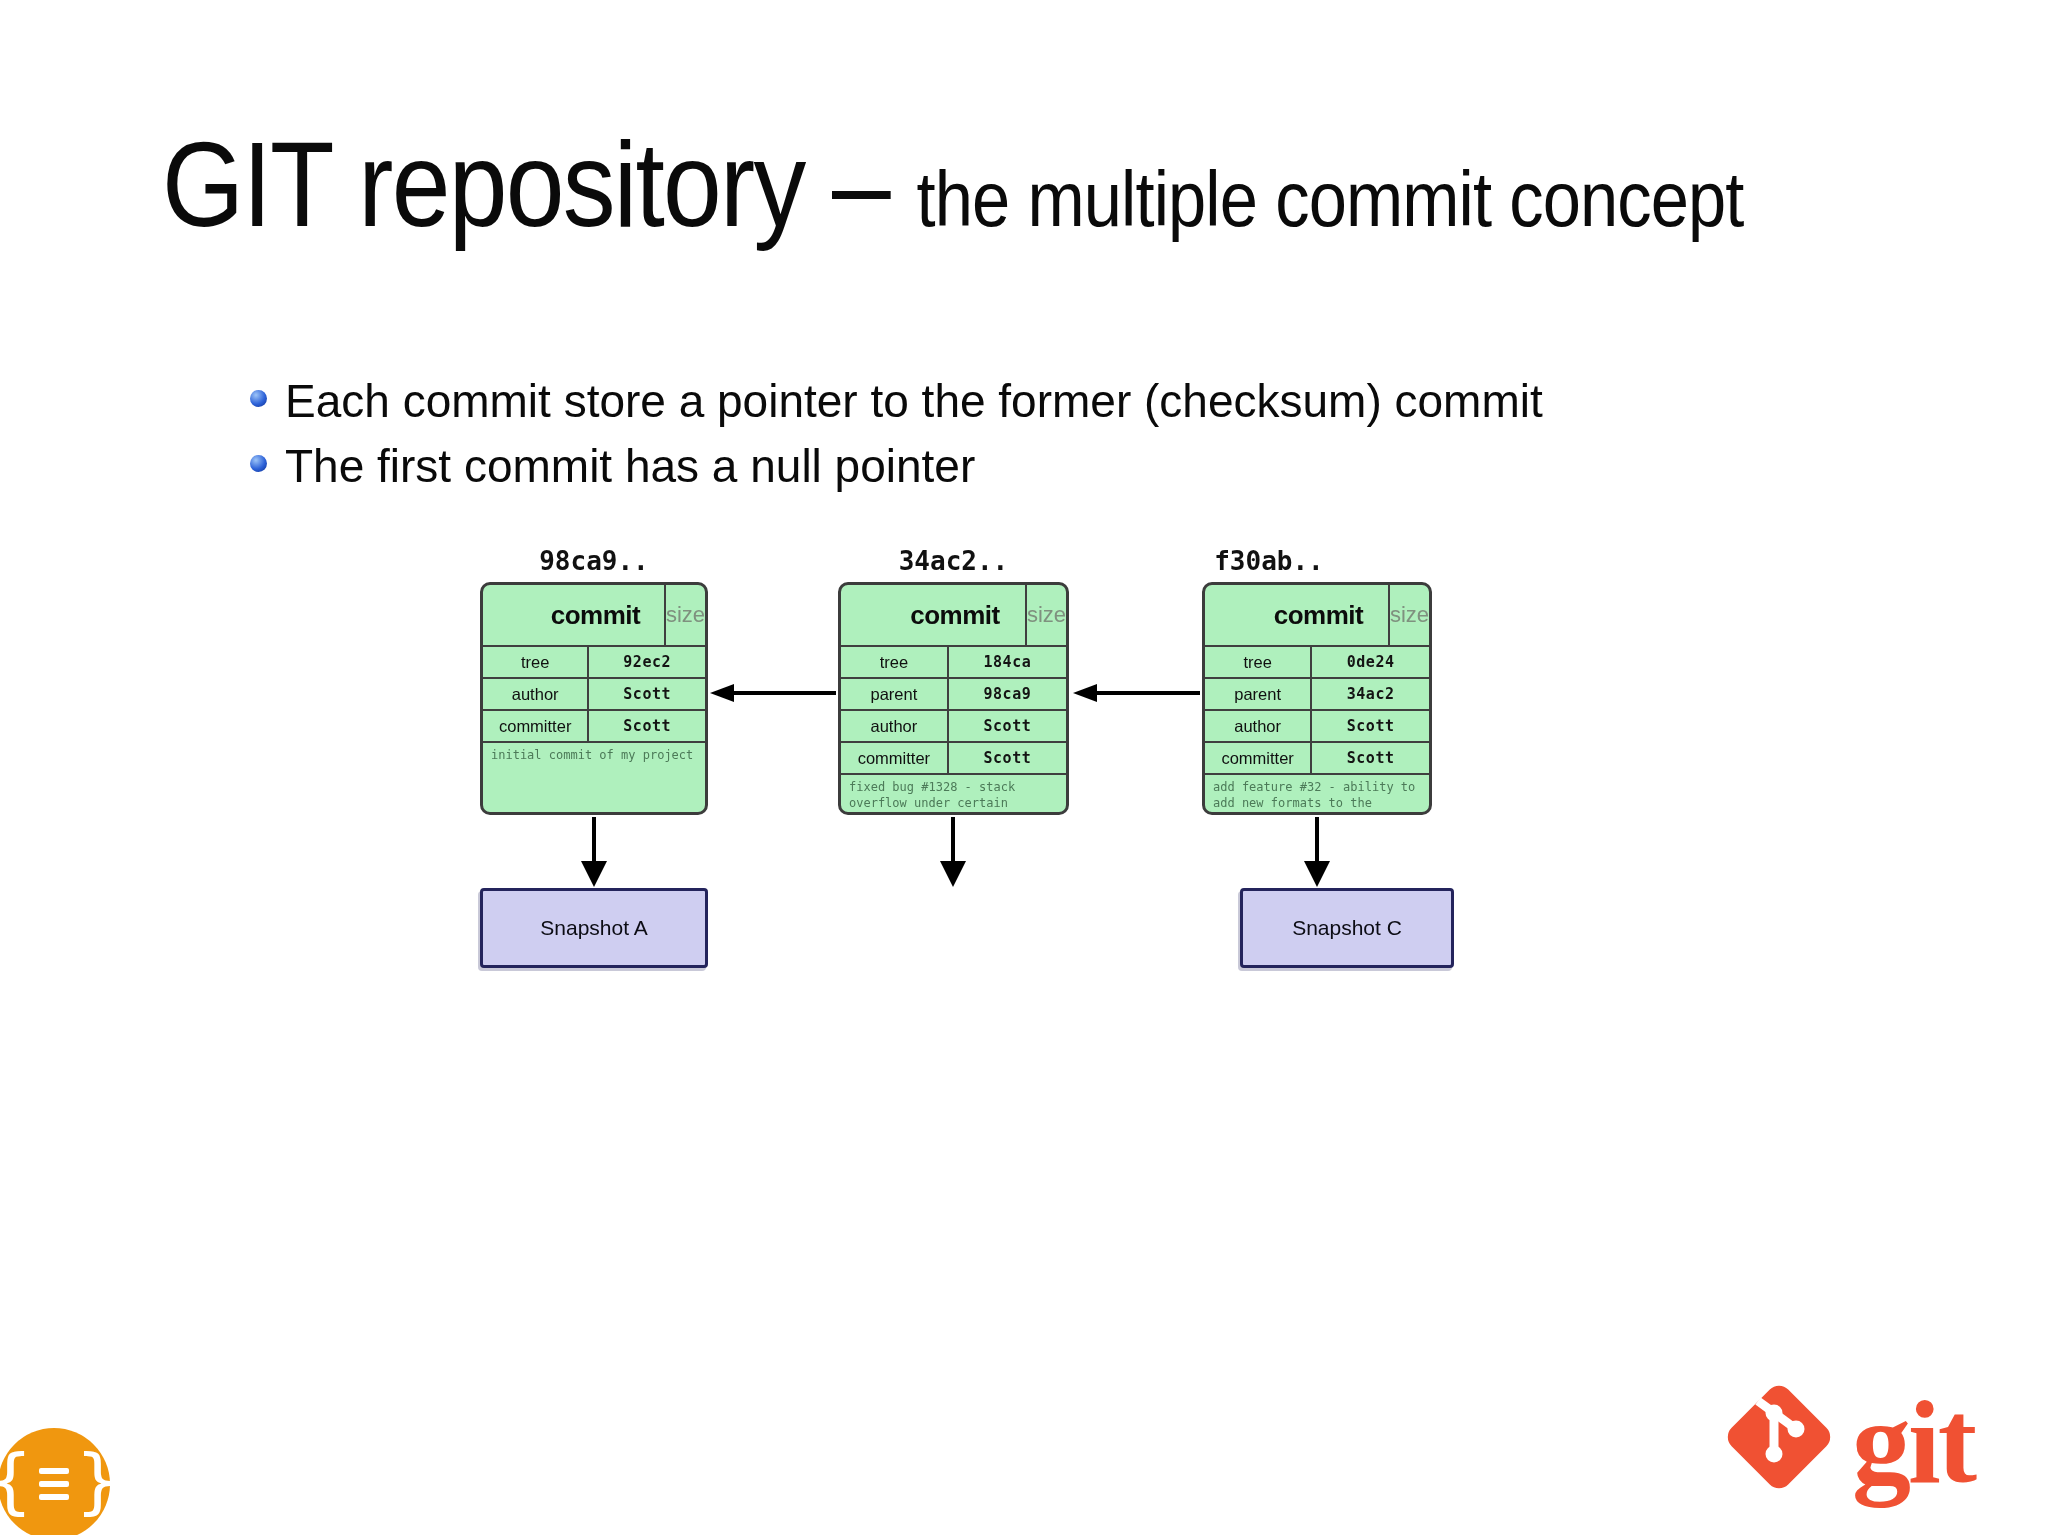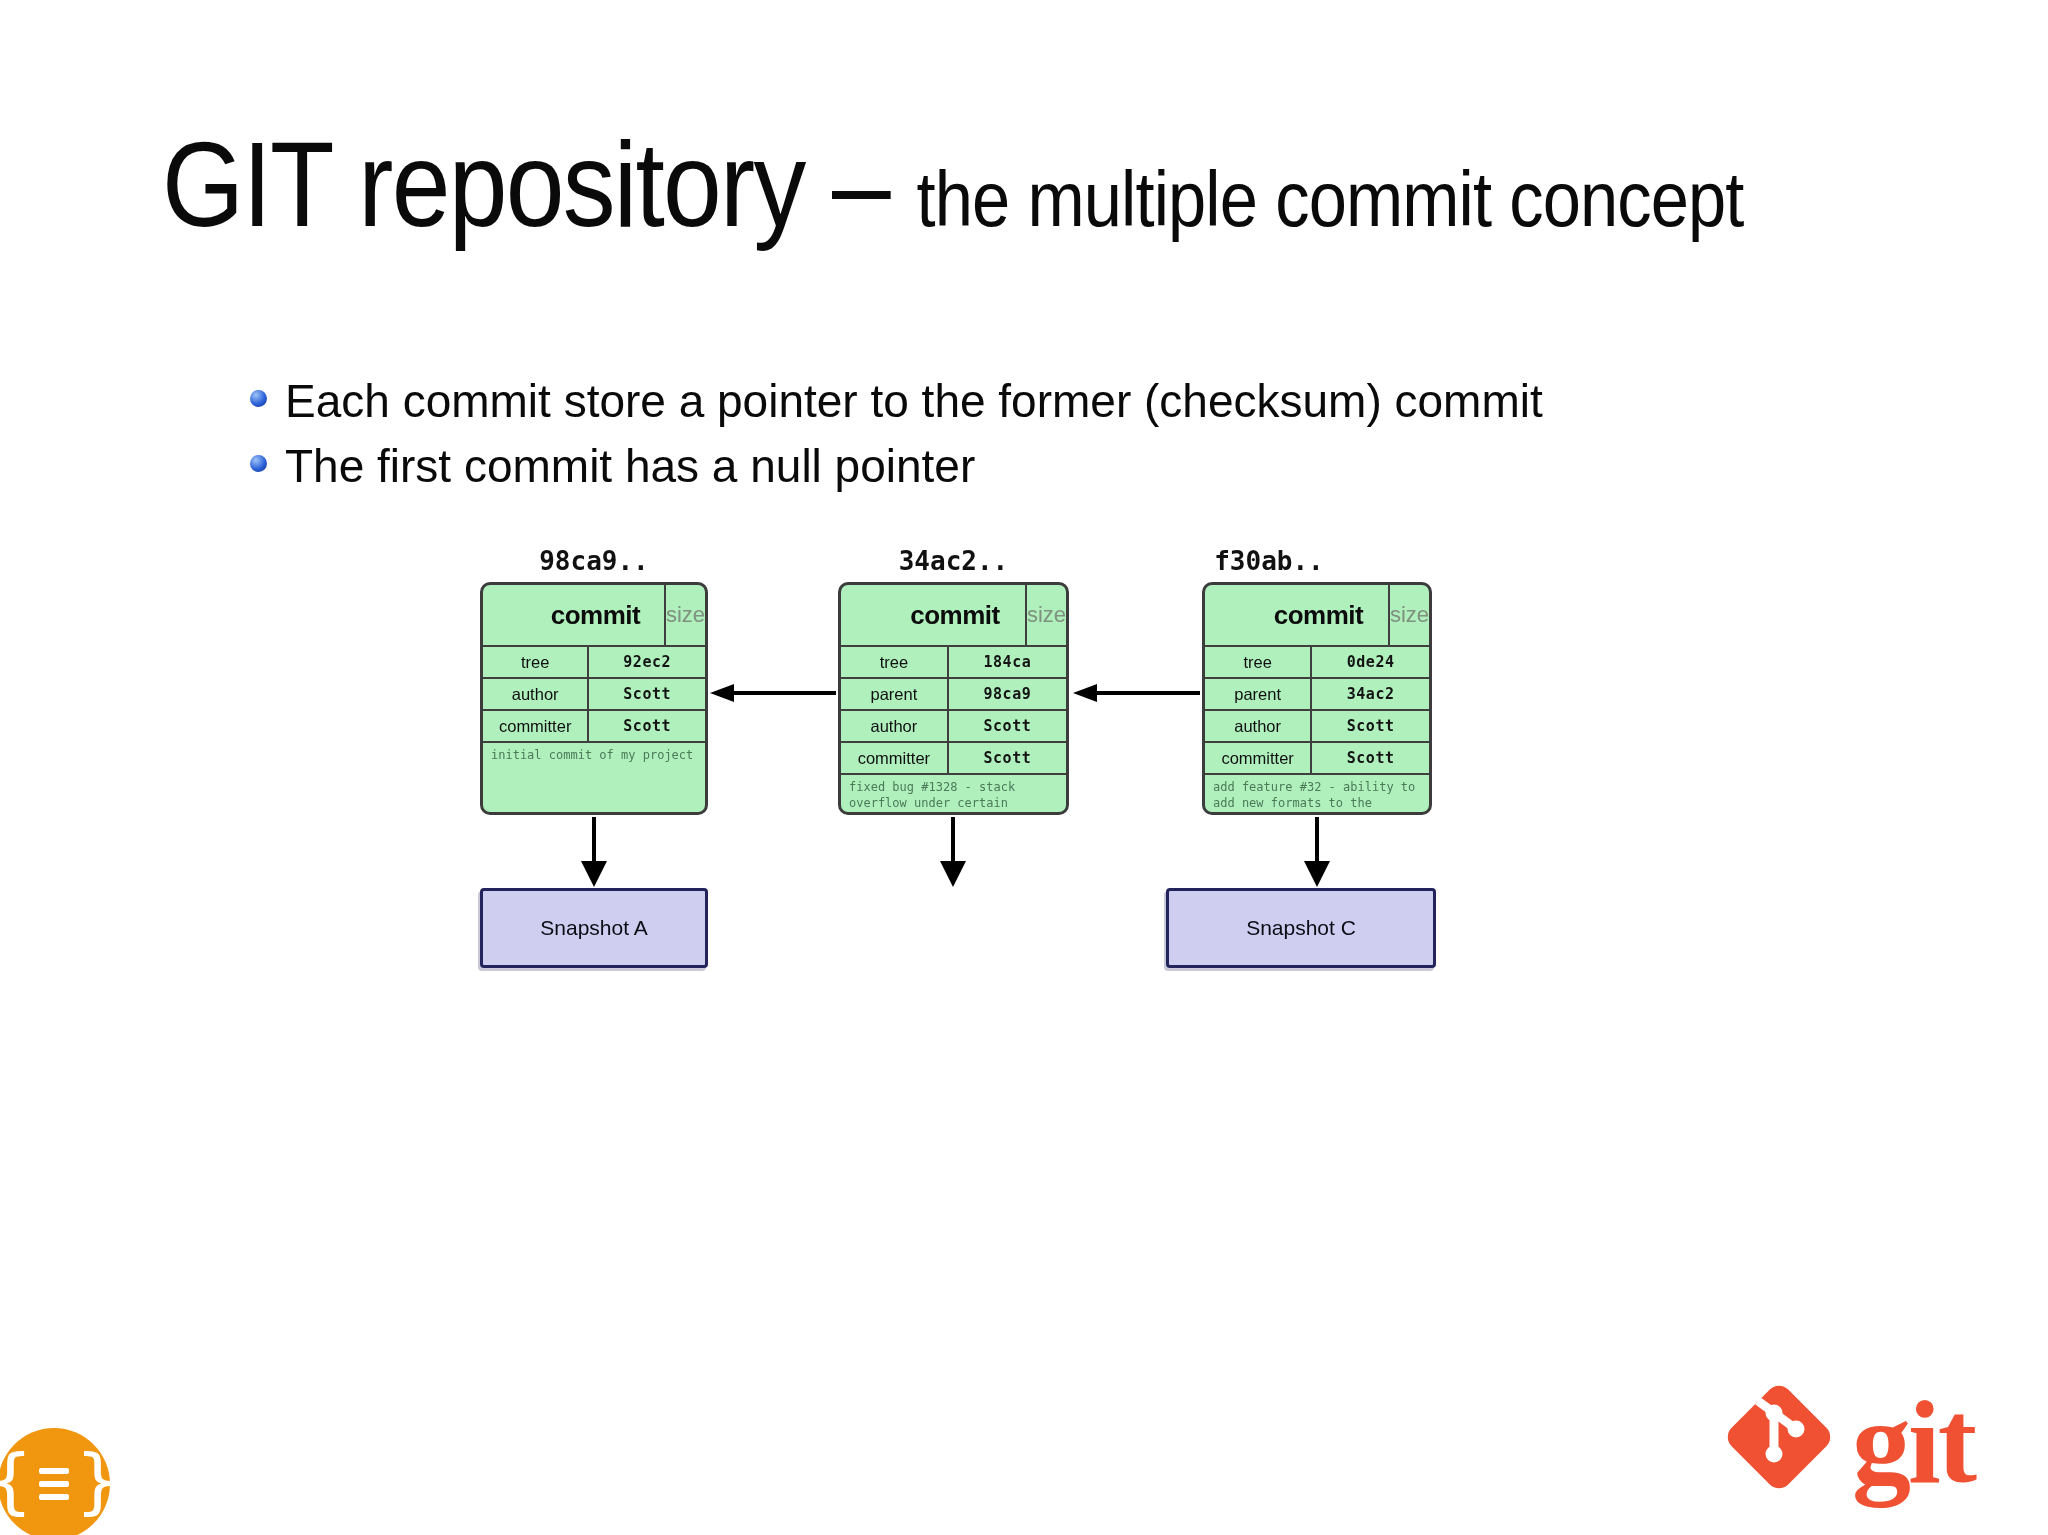--- a/index.html
+++ b/index.html
@@ -62,21 +62,21 @@
   .v-arrow.s1{left:581px;}
   .v-arrow.s2{left:940px;}
   .v-arrow.s3{left:1304px;}
 
   
   .snap{position:absolute;top:888px;height:80px;background:#cfcef1;border:3px solid #24245c;
         border-radius:4px;box-sizing:border-box;display:flex;align-items:center;justify-content:center;
         font-size:21px;color:#0c0c14;box-shadow:-2px 3px 0 rgba(40,40,100,0.25);}
   .snap.c1{left:480px;width:228px;}
   .snap.c2{left:838px;width:231px;}
-  .snap.c3{left:1166px;width:270px;}
+  .snap.c3{left:1240px;width:214px;}
 
   
   .badge{position:absolute;left:-2px;top:1428px;width:112px;height:112px;border-radius:50%;
          background:#f0970f;display:flex;align-items:center;justify-content:center;gap:6px;}
   .badge .brace{color:#fff;font-size:72px;line-height:1;font-family:"DejaVu Sans",sans-serif;
                 transform:translateY(-4px);}
   .badge .bars{display:flex;flex-direction:column;gap:7px;}
   .badge .bars i{display:block;width:30px;height:6px;background:#fff;border-radius:2px;}
 
   

